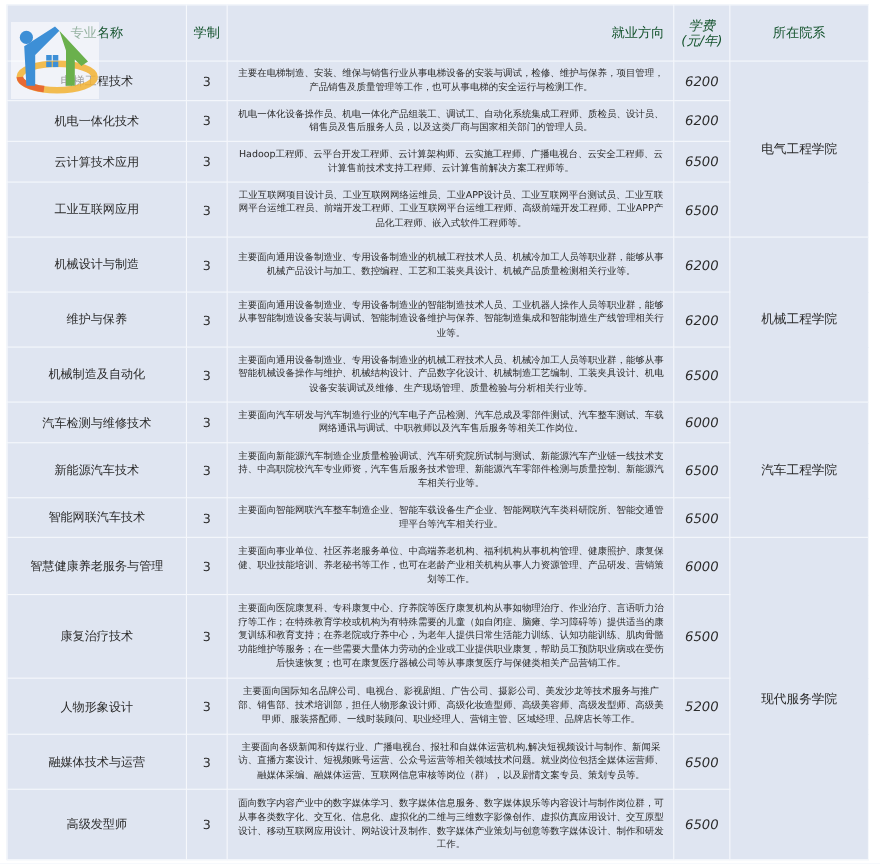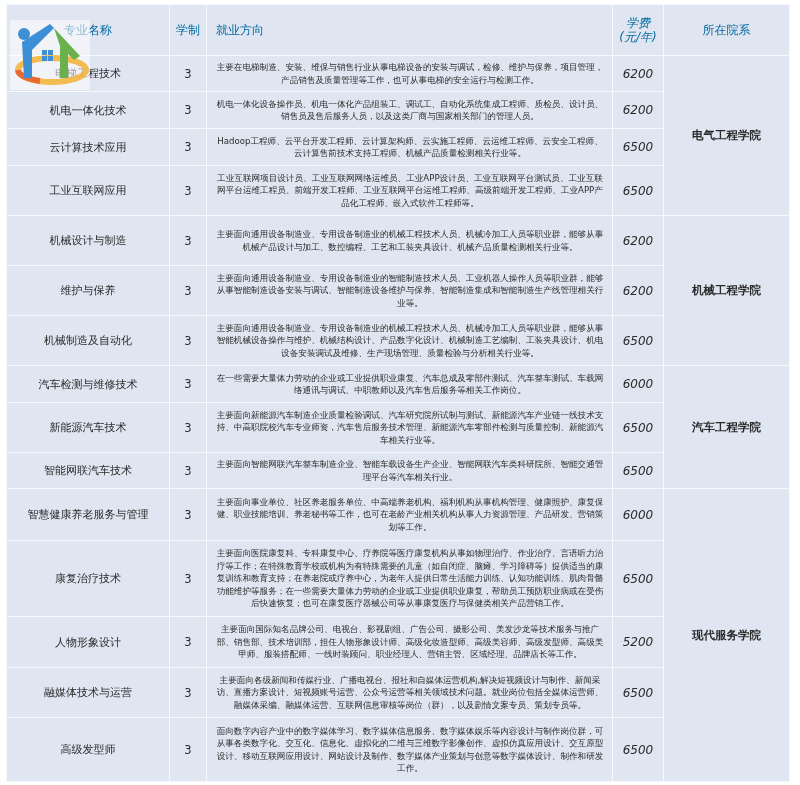--- a/index.html
+++ b/index.html
@@ -2,42 +2,42 @@
 <html><head>
 <meta charset="utf-8">
 <style>
   html, body { margin: 0; padding: 0; background: #ffffff; }
   body { width: 800px; height: 785px; position: relative; overflow: hidden;
          font-family: "DejaVu Sans", "Liberation Sans", sans-serif; color: #2b2b2b; }
   table.majors { position: absolute; left: 6px; top: 4px; width: 778px;
                  border-collapse: collapse; table-layout: fixed; background: #dfe5f1; }
   table.majors th, table.majors td { border: 1.5px solid #f6f8fc; text-align: center;
                  vertical-align: middle; padding: 0; }
-  table.majors th { font-weight: normal; font-size: 12px; color: #0369a1; height: 50px; }
+  table.majors th { font-weight: normal; font-size: 12px; color: #14532d; height: 50px; }
   .c-name { width: 162px; font-size: 11px; }
   .c-years { width: 36px; font-size: 11.5px; }
   .c-dir { width: 405px; text-align: left; font-size: 8.6px; line-height: 12.4px; }
   .c-dir span { display: block; padding: 2px 8px 2px 9px; }
   .c-fee { width: 50px; font-size: 12px; font-style: italic; }
-  .c-dept { width: 125px; font-size: 11.5px; font-weight: bold; }
+  .c-dept { width: 125px; font-size: 11.5px; }
   th.c-fee { line-height: 14px; font-size: 11.5px; }
   .logo { position: absolute; left: 10px; top: 20px; width: 80px; height: 70px;
           background: rgba(255,255,255,0.55); }
   .logo svg { width: 80px; height: 70px; display: block; }
 </style>
 </head>
 <body>
 
 <table class="majors">
   <thead>
     <tr>
       <th class="c-name">专业名称</th>
       <th class="c-years">学制</th>
       <th class="c-dir" style="text-align:center !important">
-          <span style="text-align:left;font-size:12px">就业方向</span>
+          <span style="text-align:right;font-size:12px">就业方向</span>
         </th>
       <th class="c-fee">
           <div>学费</div>
           <div>(元/年)</div>
         </th>
       <th class="c-dept">所在院系</th>
     </tr>
   </thead>
   <tbody>
     <tr style="height:36px">
@@ -54,21 +54,21 @@
       <td class="c-years">3</td>
       <td class="c-dir">
           <span>机电一体化设备操作员、机电一体化产品组装工、调试工、自动化系统集成工程师、质检员、设计员、销售员及售后服务人员，以及这类厂商与国家相关部门的管理人员。</span>
         </td>
       <td class="c-fee">6200</td>
     </tr>
     <tr style="height:37px">
       <td class="c-name">云计算技术应用</td>
       <td class="c-years">3</td>
       <td class="c-dir">
-          <span>Hadoop工程师、云平台开发工程师、云计算架构师、云实施工程师、云运维工程师、云安全工程师、云计算售前技术支持工程师、机械产品质量检测相关行业等。</span>
+          <span>Hadoop工程师、云平台开发工程师、云计算架构师、云实施工程师、广播电视台、云安全工程师、云计算售前技术支持工程师、云计算售前解决方案工程师等。</span>
         </td>
       <td class="c-fee">6500</td>
     </tr>
     <tr style="height:50px">
       <td class="c-name">工业互联网应用</td>
       <td class="c-years">3</td>
       <td class="c-dir">
           <span>工业互联网项目设计员、工业互联网网络运维员、工业APP设计员、工业互联网平台测试员、工业互联网平台运维工程员、前端开发工程师、工业互联网平台运维工程师、高级前端开发工程师、工业APP产品化工程师、嵌入式软件工程师等。</span>
         </td>
       <td class="c-fee">6500</td>
@@ -95,21 +95,21 @@
       <td class="c-years">3</td>
       <td class="c-dir">
           <span>主要面向通用设备制造业、专用设备制造业的机械工程技术人员、机械冷加工人员等职业群，能够从事智能机械设备操作与维护、机械结构设计、产品数字化设计、机械制造工艺编制、工装夹具设计、机电设备安装调试及维修、生产现场管理、质量检验与分析相关行业等。</span>
         </td>
       <td class="c-fee">6500</td>
     </tr>
     <tr style="height:37px">
       <td class="c-name">汽车检测与维修技术</td>
       <td class="c-years">3</td>
       <td class="c-dir">
-          <span>在一些需要大量体力劳动的企业或工业提供职业康复、汽车总成及零部件测试、汽车整车测试、车载网络通讯与调试、中职教师以及汽车售后服务等相关工作岗位。</span>
+          <span>主要面向汽车研发与汽车制造行业的汽车电子产品检测、汽车总成及零部件测试、汽车整车测试、车载网络通讯与调试、中职教师以及汽车售后服务等相关工作岗位。</span>
         </td>
       <td class="c-fee">6000</td>
       <td class="c-dept" rowspan="3">汽车工程学院</td>
     </tr>
     <tr style="height:50px">
       <td class="c-name">新能源汽车技术</td>
       <td class="c-years">3</td>
       <td class="c-dir">
           <span>主要面向新能源汽车制造企业质量检验调试、汽车研究院所试制与测试、新能源汽车产业链一线技术支持、中高职院校汽车专业师资，汽车售后服务技术管理、新能源汽车零部件检测与质量控制、新能源汽车相关行业等。</span>
         </td>

